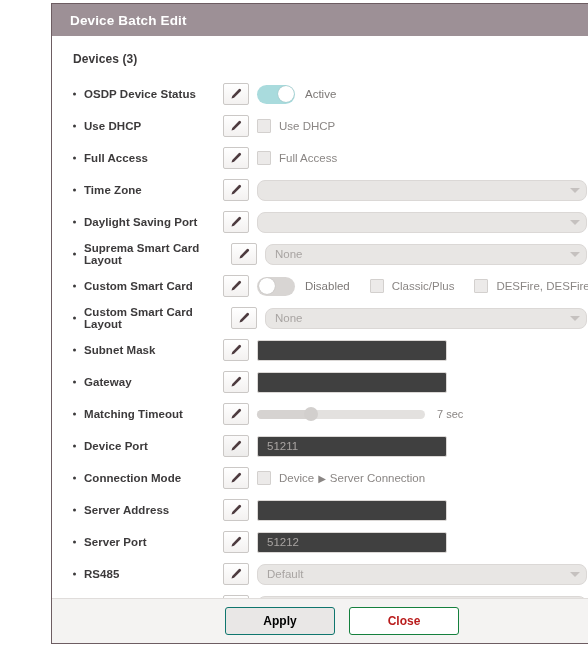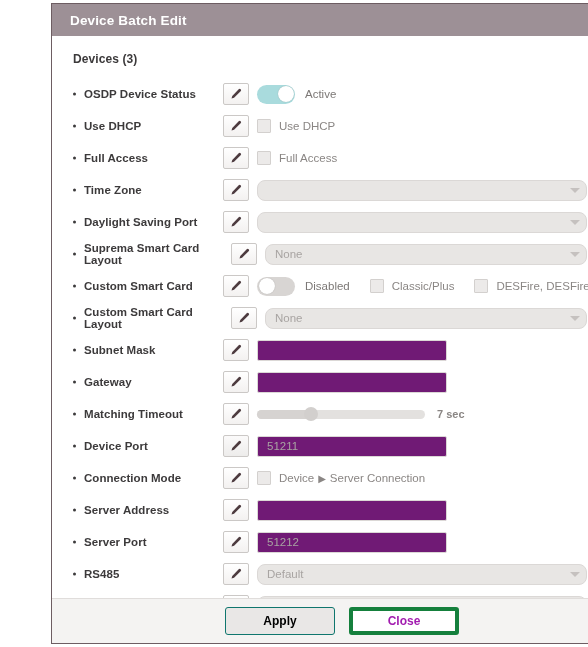--- a/index.html
+++ b/index.html
@@ -256,38 +256,37 @@
     border-top: 5px solid #c5c1bf;
     margin-left: 6px;
   }
 
   
   .textinput {
     height: 21px;
     width: 190px;
     border: 1px solid #dbd8d6;
     border-radius: 2px;
-    background: #701a75;
+    background: #404040;
     display: flex;
     align-items: center;
     padding: 0 9px;
     box-sizing: border-box;
     cursor: text;
   }
   .textinput-text {
     font-size: 11.5px;
     color: #a8a4a2;
     white-space: nowrap;
   }
 
   
   .slider-wrap {
     display: flex;
     align-items: center;
-    font-weight: bold;
   }
   .slider {
     position: relative;
     width: 168px;
     height: 9px;
     border-radius: 5px;
     background: #e3e1df;
     cursor: pointer;
   }
   .slider .fill {
@@ -350,22 +349,22 @@
     cursor: pointer;
   }
   .btn.apply {
     background: #e9e7e6;
     border: 1px solid #0f766e;
     color: #000000;
     cursor: default;
   }
   .btn.close {
     background: #ffffff;
-    border: 4px solid #15803d;
-    color: #a21caf;
+    border: 1px solid #15803d;
+    color: #b91c1c;
   }
 </style>
 </head>
 <body>
 
 <div class="dialog">
 
   <div class="titlebar">
     <span class="titlebar-title">Device Batch Edit</span>
     <span class="close-btn">

